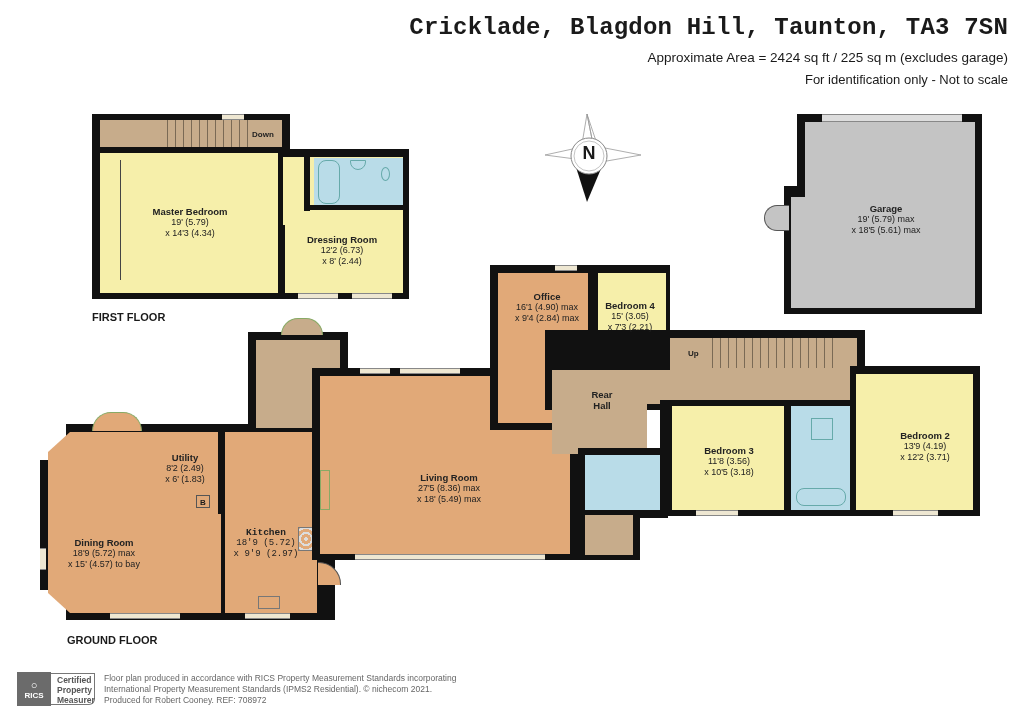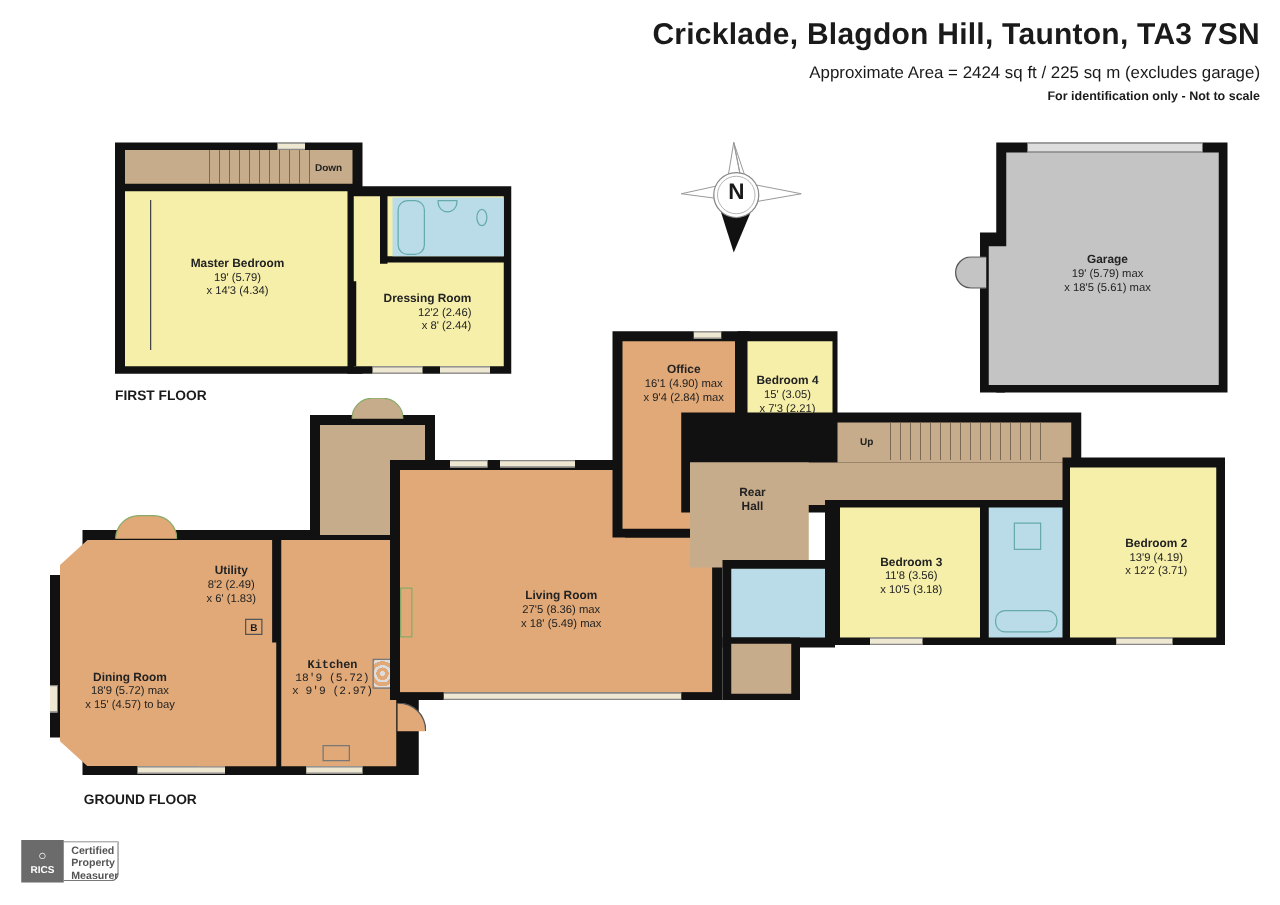--- a/index.html
+++ b/index.html
@@ -1,19 +1,19 @@
 <!DOCTYPE html>
 <html><head>
 <meta charset="utf-8">
 <style>
   html, body { margin:0; padding:0; background:#ffffff; }
   body { width:1024px; height:724px; position:relative; overflow:hidden; font-family:"Liberation Sans", sans-serif; color:#1a1a1a; }
-  .hdr-title { position:absolute; right:16px; top:14px; font-size:24px; font-weight:bold; letter-spacing:0.2px; white-space:nowrap; }
+  .hdr-title { position:absolute; right:16px; top:14px; font-size:24px; font-weight:bold; letter-spacing:0.2px; white-space:nowrap;font-family:Liberation Mono, monospace; }
   .hdr-area { position:absolute; right:16px; top:50px; font-size:13.5px; white-space:nowrap; }
-  .hdr-note { position:absolute; right:16px; top:72px; font-size:10px; white-space:nowrap;font-weight:bold; }
+  .hdr-note { position:absolute; right:16px; top:72px; font-size:13px; white-space:nowrap; }
 
   .room { position:absolute; box-sizing:border-box; }
   .wall { position:absolute; background:#111; }
   .y { background:#f6efaa; }
   .o { background:#e1a978; }
   .h { background:#c7ac8b; }
   .b { background:#b9dce8; }
   .g { background:#c4c4c4; }
   .lbl { position:absolute; text-align:center; font-size:9px; line-height:11px; color:#222; transform:translate(-50%,-50%); white-space:nowrap; }
   .lbl .nm { font-weight:bold; font-size:9.5px; display:block; }
@@ -73,23 +73,23 @@
   <div class="win" style="left:298px;top:293px;width:40px;height:6px;"></div>
   <div class="win" style="left:352px;top:293px;width:40px;height:6px;"></div>
 
   <div style="position:absolute;left:120px;top:160px;width:4px;height:120px;border-left:1px solid #444;"></div>
 
   <div class="lbl" style="left:190px;top:222px;">
     <span class="nm">Master Bedroom</span>
     <span class="d">19' (5.79)</span>
     <span class="d">x 14'3 (4.34)</span>
   </div>
-  <div class="lbl" style="left:342px;top:250px;text-align:right;">
+  <div class="lbl" style="left:342px;top:250px;">
     <span class="nm">Dressing Room</span>
-    <span class="d">12'2 (2.46)</span>
+    <span class="d">12'2 (6.73)</span>
     <span class="d">x 8' (2.44)</span>
   </div>
   <div class="floor-lbl" style="left:92px;top:311px;">FIRST FLOOR</div>
 </div>
 
 <div>
   <div class="wall" style="left:797px;top:114px;width:185px;height:200px;"></div>
   <div class="wall" style="left:784px;top:186px;width:20px;height:128px;"></div>
   <div class="room g" style="left:805px;top:122px;width:170px;height:186px;"></div>
   <div class="room g" style="left:791px;top:197px;width:20px;height:111px;"></div>
@@ -217,13 +217,18 @@
 <div class="footer">
   <div class="rics-logo">
     <span style="font-size:11px;">○</span>
     <span>RICS</span>
   </div>
   <div class="rics-badge">
     <div>Certified</div>
     <div>Property</div>
     <div>Measurer</div>
   </div>
+  <div class="footer-text">
+    <div>Floor plan produced in accordance with RICS Property Measurement Standards incorporating</div>
+    <div>International Property Measurement Standards (IPMS2 Residential).   © nichecom 2021.</div>
+    <div>Produced for Robert Cooney.   REF:  708972</div>
+  </div>
 </div>
 
 </body></html>

